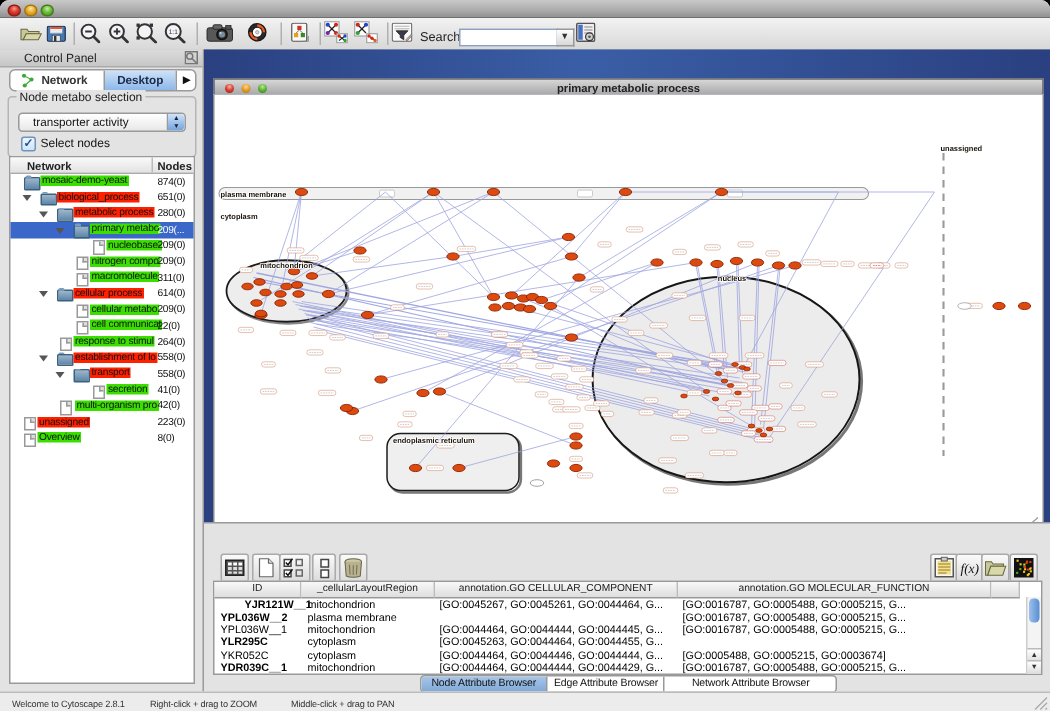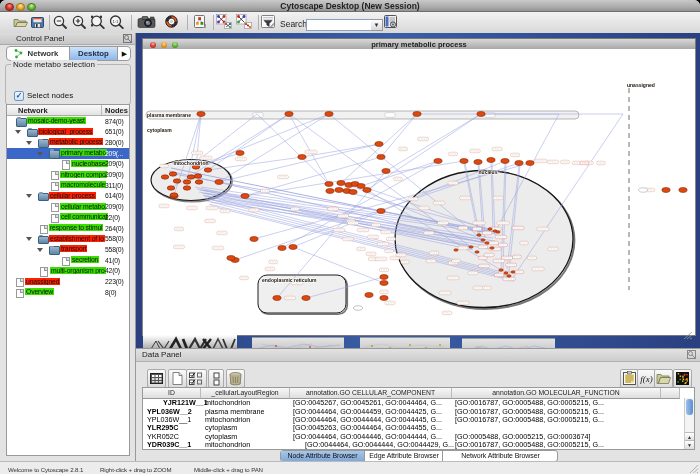--- a/index.html
+++ b/index.html
@@ -65,21 +65,21 @@
 .fold{position:absolute;top:2px;width:9px;height:6.5px;background:linear-gradient(#9db6cc,#5e85a8);
   border:0.5px solid #3a617e;border-radius:1px;}
 .fold:before{content:"";position:absolute;left:0;top:-1.8px;width:4px;height:1.5px;
   background:#7a9cb8;border-radius:1px 1px 0 0;}
 .file{position:absolute;top:1.5px;width:5.8px;height:7.4px;background:#fff;border:0.6px solid #999;}
 .file:before{content:"";position:absolute;right:0;top:0;width:2px;height:2px;
   background:#ddd;border-left:0.6px solid #999;border-bottom:0.6px solid #999;}
 
 .desktop{position:absolute;left:136px;top:33px;width:564px;height:315px;
   background:linear-gradient(90deg,#2a4080,#3a5ea6 45%,#2a4080);}
-.netwin{position:absolute;left:6px;top:5px;width:552px;height:310px;}
+.netwin{position:absolute;left:6px;top:19px;width:552px;height:310px;}
 .nw-title{position:absolute;left:0;top:0;width:552px;height:10px;
   background:linear-gradient(#d8d8d8,#a8a8a8);border:1px solid #777;border-bottom:1px solid #666;}
 .nw-title .t{position:absolute;left:0;right:0;top:1px;text-align:center;font-size:7.5px;font-weight:bold;color:#222;}
 .nlight{position:absolute;top:2.5px;width:6px;height:6px;border-radius:50%;}
 .nl-red{left:7px;background:radial-gradient(circle at 50% 30%,#f8b0a8 0%,#d84438 45%,#a01208 100%);}
 .nl-yel{left:18px;background:radial-gradient(circle at 50% 30%,#ffd890 0%,#e89e2c 45%,#b07000 100%);}
 .nl-grn{left:29px;background:radial-gradient(circle at 50% 30%,#b8e898 0%,#62b83a 45%,#2f7a0e 100%);}
 .nw-canvas{position:absolute;left:0;top:11px;width:552px;height:286px;background:#fff;border-left:1px solid #888;border-right:1px solid #888;border-bottom:1px solid #778;}
 .nw-grip{position:absolute;right:1px;bottom:0px;width:11px;height:9px;background:#fff;}
 
@@ -105,21 +105,20 @@
 .statusbar{position:absolute;left:0;top:461px;width:700px;height:13px;background:#ececec;border-top:1px solid #bbb;
   font-size:6.1px;color:#333;letter-spacing:-0.1px;}
 .statusbar span{position:absolute;top:4px;}
 </style></head>
 <body>
 <div class="app">
   <div class="titlebar">
     <div class="light l-red"></div>
       <div class="light l-yel"></div>
       <div class="light l-grn"></div>
-    <div class="t">Cytoscape Desktop (New Session)</div>
   </div>
   <div class="toolbar" id="toolbar">
       <div class="tsep" style="left:49px"></div>
       <div class="tsep" style="left:131px"></div>
       <div class="tsep" style="left:187px"></div>
       <div class="tsep" style="left:213px"></div>
       <div class="tsep" style="left:258px"></div>
       <svg class="ticon" style="left:13px;top:5px" width="15" height="11" viewBox="0 0 15 11">
         <path d="M1 9.5 L1 2.5 L5 2.5 L6 4 L13 4 L13 5.5 L4.5 5.5 L2.5 9.5 Z" fill="#c8c89a" stroke="#6a6a40" stroke-width="0.7"></path>
         <path d="M2.5 9.5 L4.5 5.5 L14.5 5.5 L12.5 9.5 Z" fill="#d8d8aa" stroke="#6a6a40" stroke-width="0.7"></path>
@@ -238,20 +237,24 @@
             <circle cx="7" cy="4" r="1.4" fill="#3aaa3a"></circle>
             <circle cx="2.5" cy="8" r="1.4" fill="#3aaa3a"></circle>
             <path d="M2 1.5 L7 4 L2.5 8" stroke="#3aaa3a" stroke-width="0.7" fill="none"></path>
           </svg>
         <span style="margin-left:10px">Network</span></div>
       <div class="cp-tab-mos">Desktop</div>
       <div class="cp-tab-arr">▶</div>
     </div>
     <div class="groupbox">
         <span class="lbl">Node metabo selection</span>
+      <div class="combo">
+          <span class="t">transporter activity</span>
+        <div class="btn">▲<br>▼</div>
+        </div>
       <div class="chk">✓</div>
         <span class="chklbl">Select nodes</span>
     </div>
     <div class="treebox" id="treebox">
       <div class="treehead">
           <span class="c1">Network</span>
           <span class="sep"></span>
           <span class="c2">Nodes</span>
         </div>
       <div class="trow" style="top:11.0px;">
@@ -993,28 +996,20 @@
               <circle cx="80" cy="4" r="0.9" fill="#b8a020"></circle>
             </svg></div>
           <div style="position:absolute;left:320px;top:3px;width:93px;height:10px;background:linear-gradient(#e2e2e2,#cecece);border-top:1px solid #999;overflow:hidden"><svg width="93" height="10">
               <path d="M6 7 L20 3 L30 7 L44 3 L58 7 L72 3 L88 6" stroke="#9aa0d0" stroke-width="0.5" fill="none"></path>
               <path d="M14 3 L26 7 M48 7 L66 3" stroke="#c09090" stroke-width="0.35"></path>
             </svg></div>
         </div>
     </div>
   </div>
   <div class="dpanel">
-    <div class="dp-head">
-        <span class="t">Data Panel</span>
-      <svg width="9" height="9" style="position:absolute;right:4px;top:1px" viewBox="0 0 9 9">
-          <rect x="0.5" y="0.5" width="8" height="8" fill="none" stroke="#888"></rect>
-          <circle cx="3.5" cy="3.5" r="2" fill="none" stroke="#888"></circle>
-          <path d="M5 5 L8 8" stroke="#888"></path>
-        </svg>
-    </div>
     <div class="dp-toolbar" id="dptoolbar">
         <div class="dbtn" style="left:11px;top:7px;width:17px;height:17px"><svg width="17" height="17" viewBox="0 0 17 17">
             <rect x="2.5" y="3.5" width="12" height="10" fill="#555" stroke="#222"></rect>
             <rect x="4" y="5" width="2.5" height="2" fill="#fff"></rect>
             <rect x="7.5" y="5" width="2.5" height="2" fill="#fff"></rect>
             <rect x="11" y="5" width="2.5" height="2" fill="#fff"></rect>
             <rect x="4" y="8" width="2.5" height="2" fill="#ddd"></rect>
             <rect x="7.5" y="8" width="2.5" height="2" fill="#ddd"></rect>
             <rect x="11" y="8" width="2.5" height="2" fill="#ddd"></rect>
             <rect x="4" y="11" width="2.5" height="1.5" fill="#ddd"></rect>
@@ -1085,21 +1080,20 @@
         <div class="dth" style="left:518px;width:18px"></div>
         <div class="dtr" style="top:10.0px;left:0;width:537px">
           <span class="dtc" style="left:20px;width:54px;font-weight:bold">YJR121W__1</span>
           <span class="dtc" style="left:62px;width:84px">mitochondrion</span>
           <span class="dtc" style="left:150px;width:158px">[GO:0045267, GO:0045261, GO:0044464, G...</span>
           <span class="dtc" style="left:312px;width:205px">[GO:0016787, GO:0005488, GO:0005215, G...</span>
         </div>
         <div class="dtr" style="top:18.3px;left:0;width:537px">
           <span class="dtc" style="left:4px;width:54px;font-weight:bold">YPL036W__2</span>
           <span class="dtc" style="left:62px;width:84px">plasma membrane</span>
-          <span class="dtc" style="left:150px;width:158px">[GO:0044464, GO:0044459, GO:0044425, G...</span>
           <span class="dtc" style="left:312px;width:205px">[GO:0016787, GO:0005488, GO:0005215, G...</span>
         </div>
         <div class="dtr" style="top:26.6px;left:0;width:537px">
           <span class="dtc" style="left:4px;width:54px;font-weight:normal">YPL036W__1</span>
           <span class="dtc" style="left:62px;width:84px">mitochondrion</span>
           <span class="dtc" style="left:150px;width:158px">[GO:0044464, GO:0044444, GO:0044445, G...</span>
           <span class="dtc" style="left:312px;width:205px">[GO:0016787, GO:0005488, GO:0005215, G...</span>
         </div>
         <div class="dtr" style="top:34.9px;left:0;width:537px">
           <span class="dtc" style="left:4px;width:54px;font-weight:bold">YLR295C</span>
@@ -1108,21 +1102,21 @@
         </div>
         <div class="dtr" style="top:43.2px;left:0;width:537px">
           <span class="dtc" style="left:4px;width:54px;font-weight:normal">YKR052C</span>
           <span class="dtc" style="left:62px;width:84px">cytoplasm</span>
           <span class="dtc" style="left:150px;width:158px">[GO:0044464, GO:0044446, GO:0044444, G...</span>
           <span class="dtc" style="left:312px;width:205px">[GO:0005488, GO:0005215, GO:0003674]</span>
         </div>
         <div class="dtr" style="top:51.5px;left:0;width:537px">
           <span class="dtc" style="left:4px;width:54px;font-weight:bold">YDR039C__1</span>
           <span class="dtc" style="left:62px;width:84px">mitochondrion</span>
-          <span class="dtc" style="left:162px;width:158px">[GO:0044464, GO:0044444, GO:0044429, G...</span>
+          <span class="dtc" style="left:150px;width:158px">[GO:0044464, GO:0044444, GO:0044429, G...</span>
           <span class="dtc" style="left:312px;width:205px">[GO:0016787, GO:0005488, GO:0005215, G...</span>
         </div>
         <div class="vscroll">
           <div class="vthumb"></div>
           <div style="position:absolute;left:0;bottom:8px;width:9px;height:8px;background:linear-gradient(#fff,#ddd);border-top:1px solid #bbb;font-size:5px;text-align:center;line-height:8px;color:#333">▲</div>
           <div style="position:absolute;left:0;bottom:0;width:9px;height:8px;background:linear-gradient(#fff,#ddd);border-top:1px solid #bbb;font-size:5px;text-align:center;line-height:8px;color:#333">▼</div>
         </div>
       </div>
     <div class="dp-tabs" id="dptabs">
       <div class="dp-tab" style="left:0;width:83px;background:linear-gradient(#a8c6e8,#7fa9d8);">Node Attribute Browser</div>

